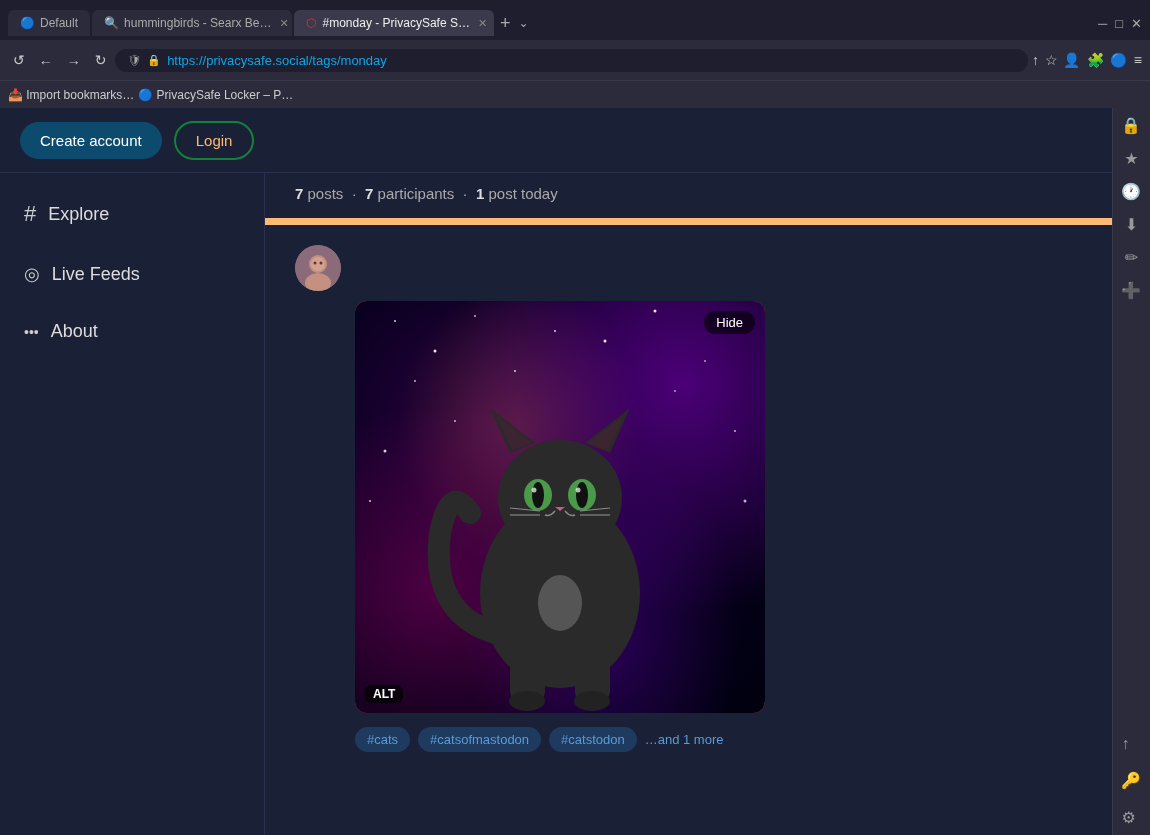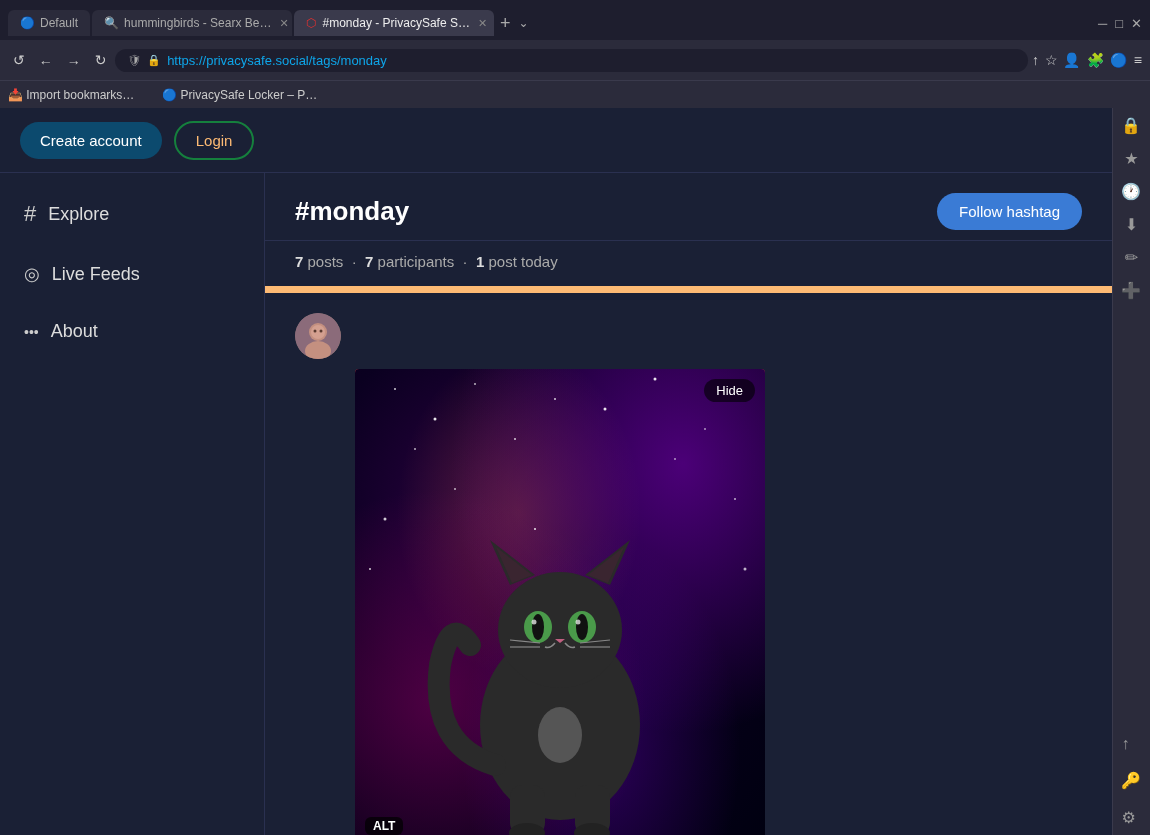--- a/index.html
+++ b/index.html
@@ -33,21 +33,21 @@
       flex: 1; display: flex; align-items: center; background: #1e1e2e; border-radius: 20px;
       padding: 4px 12px; gap: 6px;
     }
     .address-lock { color: #aaa; font-size: 11px; }
     .address-text { color: #0ea5e9; font-size: 13px; flex: 1; }
     .nav-actions { display: flex; gap: 6px; color: #ccc; font-size: 14px; }
 
     
     .bookmarks-bar {
       display: flex; align-items: center; padding: 3px 8px; background: #2b2b3b;
-      border-top: 1px solid #3a3a4c; font-size: 12px; color: #ccc; gap: 28px; height: 28px;
+      border-top: 1px solid #3a3a4c; font-size: 12px; color: #ccc; gap: 4px; height: 28px;
     }
     .bookmark-item { display: flex; align-items: center; gap: 4px; cursor: pointer; }
 
     
     .browser-right-sidebar {
       position: absolute; right: 0; top: 108px; width: 38px; height: 727px;
       background: #2b2b3b; display: flex; flex-direction: column; align-items: center;
       padding: 8px 0; gap: 14px; border-left: 1px solid #3a3a4c;
     }
     .browser-tool { color: #999; font-size: 16px; cursor: pointer; }
@@ -120,22 +120,22 @@
     .post-author { display: flex; align-items: center; gap: 8px; }
     .author-name { color: #fff; font-weight: bold; font-size: 15px; }
     .author-handle { color: #88aacc; font-size: 14px; }
     .post-globe { color: #888; font-size: 13px; }
     .post-time { color: #888; font-size: 14px; }
     .post-text { color: #ddd; font-size: 15px; margin-bottom: 12px; margin-left: 60px; }
     .post-text .fediverse-link { color: #5a9cf8; }
 
     
     .post-image-container {
-      margin-left: 60px; position: relative; border-radius: 4px; overflow: hidden;
-      width: 410px; height: 476px; background: #ef4444;
+      margin-left: 60px; position: relative; border-radius: 12px; overflow: hidden;
+      width: 410px; height: 412px; background: #ef4444;
     }
     .hide-btn {
       position: absolute; top: 10px; right: 10px; background: rgba(0,0,0,0.6);
       color: #fff; border: none; padding: 4px 12px; border-radius: 12px; font-size: 13px;
       cursor: pointer;
     }
     .alt-badge {
       position: absolute; bottom: 10px; left: 10px; background: rgba(0,0,0,0.7);
       color: #fff; border: none; padding: 2px 8px; border-radius: 6px; font-size: 12px; font-weight: bold;
     }
@@ -260,24 +260,20 @@
         <span>Live Feeds</span>
       </div>
       <div class="sidebar-item">
         <span class="sidebar-icon" style="font-size:14px;">•••</span>
         <span>About</span>
       </div>
     </div>
 
     <div class="main-content">
 
-      <div class="hashtag-header">
-        <h1 class="hashtag-title">#monday</h1>
-        <button class="btn-follow">Follow hashtag</button>
-      </div>
 
       <div class="hashtag-stats">
         <strong>7</strong>
         <span>posts</span>
         &nbsp;·&nbsp;
         <strong>7</strong>
         <span>participants</span>
         &nbsp;·&nbsp;
         <strong>1</strong>
         <span>post today</span>

